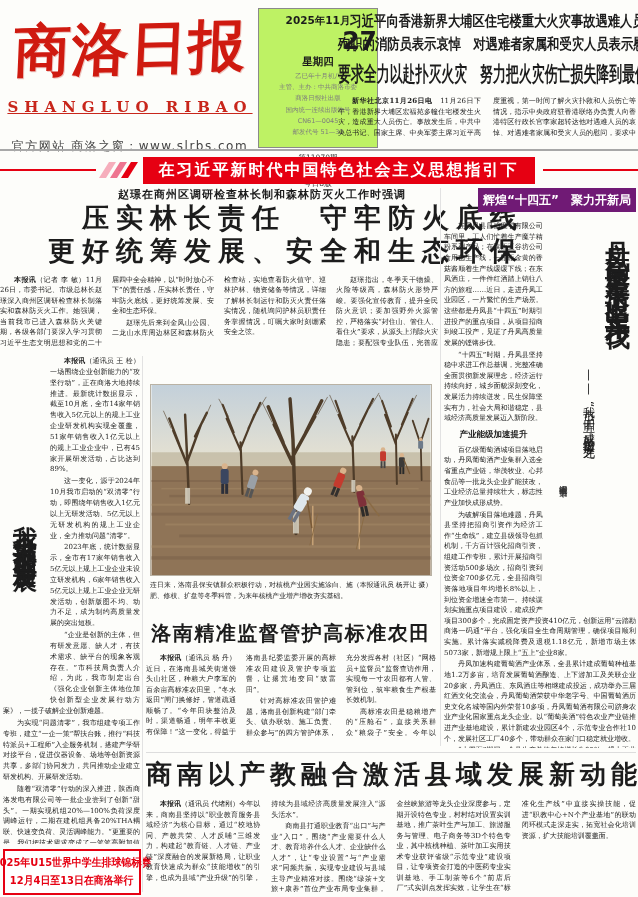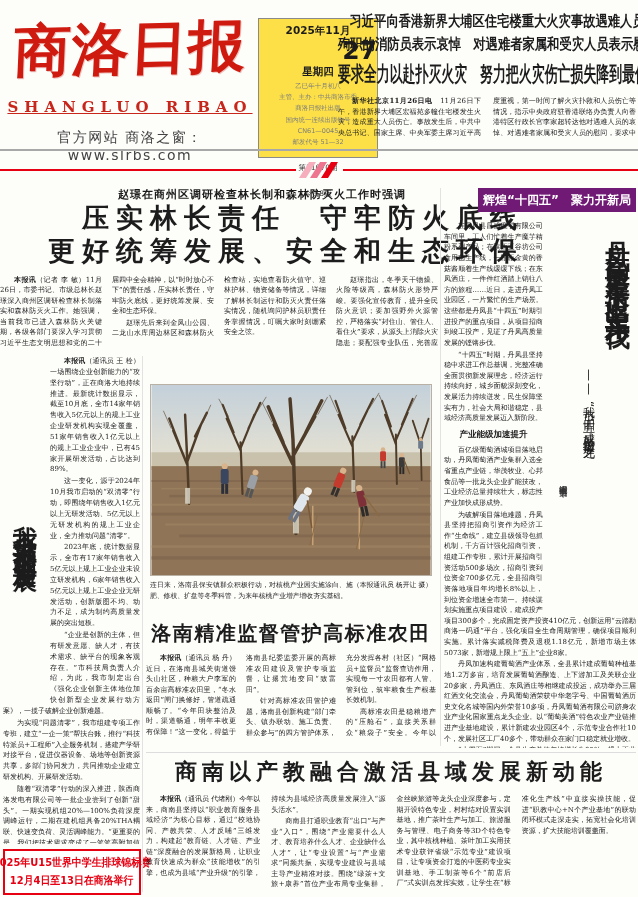--- a/index.html
+++ b/index.html
@@ -10,23 +10,23 @@
   strong{font-weight:bold;}
 
   
   .masthead{position:absolute;left:0;top:0;width:638px;height:149px;}
   .mast-left{position:absolute;left:6px;top:4px;width:248px;text-align:center;}
   .paper-title{font-size:57px;font-weight:bold;color:#cf1a10;line-height:1.55;
                letter-spacing:1px;transform:skewX(-4deg) rotate(-1.5deg);
                text-shadow:1px 1px 0 rgba(190,30,20,.25);}
   .paper-pinyin{font-size:15px;font-weight:bold;color:#c8261b;letter-spacing:6px;margin-top:6px;
                 font-family:"DejaVu Serif",serif;text-decoration:underline;}
-  .paper-site{font-size:14px;color:#444;letter-spacing:1.5px;margin-top:13px;}
-  .date-box{position:absolute;left:258px;top:18px;width:118px;height:138px;border:1px solid #8a8a8a;
-            text-align:center;background:#fde047;}
+  .paper-site{font-size:12px;color:#444;letter-spacing:1.5px;margin-top:22px;}
+  .date-box{position:absolute;left:258px;top:8px;width:118px;height:138px;border:1px solid #8a8a8a;
+            text-align:center;background:#bef264;}
   .db-ym{font-size:10.5px;font-weight:bold;margin-top:5px;}
   .db-day{font-size:25px;font-weight:bold;line-height:1.05;text-align:right;}
   .db-wd{font-size:10.5px;font-weight:bold;margin-top:1px;}
   .db-sm{font-size:6.5px;color:#7d7d7d;margin-top:2.5px;line-height:1.35;}
   .db-md{font-size:7.5px;color:#333;margin-top:16px;line-height:1.4;}
   .xinhua{position:absolute;left:338px;top:10px;width:298px;}
   .xh-l12{font-weight:bold;white-space:nowrap;display:block;transform:scaleX(.82);
           transform-origin:left center;font-size:15px;line-height:1.5;}
   .xh-l1{padding-left:14px;}
   .xh-l3{font-weight:bold;white-space:nowrap;display:inline-block;transform:scaleX(.615);
@@ -71,21 +71,21 @@
 
   
   .luonan{position:absolute;left:146px;top:620px;width:290px;}
   .ln-head{text-align:center;font-weight:bold;font-size:20px;letter-spacing:1.5px;white-space:nowrap;}
   .ln-body{margin-top:6px;height:88px;overflow:hidden;column-count:3;column-gap:10px;column-fill:auto;
            font-size:7px;line-height:1.5;text-align:justify;}
 
   
   .hrule-sn{position:absolute;left:146px;top:752px;width:490px;height:1px;background:#ddd;}
   .shangnan{position:absolute;left:146px;top:757px;width:490px;}
-  .sn-head{text-align:center;font-weight:bold;font-size:22px;letter-spacing:5px;white-space:nowrap;}
+  .sn-head{text-align:center;font-weight:bold;font-size:26px;letter-spacing:5px;white-space:nowrap;}
   .sn-body{margin-top:7px;height:100px;overflow:hidden;column-count:4;column-gap:11px;column-fill:auto;
            font-size:7px;line-height:1.5;text-align:justify;}
 
   
   .danfeng{position:absolute;left:444px;top:188px;width:192px;height:560px;overflow:hidden;}
   .df-label{margin-left:34px;width:158px;height:24px;background:#701a75;color:#fff;font-weight:bold;
             font-size:12px;line-height:24px;text-align:center;white-space:nowrap;}
   .df-content{margin-top:9px;font-size:7px;line-height:1.52;text-align:justify;}
   .df-vert{float:right;writing-mode:vertical-rl;height:392px;margin-left:6px;}
   .df-vh{font-size:25px;font-weight:bold;letter-spacing:7px;}
@@ -136,20 +136,21 @@
   </header>
   <div class="mast-rule"></div>
 
   <div class="banner-row">
     <div class="bline"></div>
     <div class="stripes">
         <i></i>
         <i></i>
         <i></i>
       </div>
+    <div class="banner-box sans">在习近平新时代中国特色社会主义思想指引下</div>
     <div class="bline"></div>
   </div>
 
   <article class="main-article">
     <div class="kicker sans">赵璟在商州区调研检查林长制和森林防灭火工作时强调</div>
     <div class="mh sans">压实林长责任　守牢防火底线</div>
     <div class="mh sans">更好统筹发展、安全和生态环保</div>
     <div class="main-body">
         <p><strong>本报讯</strong>（记者 李 敏）11月26日，市委书记、市级总林长赵璟深入商州区调研检查林长制落实和森林防灭火工作。她强调，当前我市已进入森林防火关键期，各级各部门要深入学习贯彻习近平生态文明思想和党的二十届四中全会精神，以“时时放心不下”的责任感，压实林长责任，守牢防火底线，更好统筹发展、安全和生态环保。</p>
         <p>赵璟先后来到金凤山公园、二龙山水库周边林区和森林防火检查站，实地查看防火值守、巡林护林、物资储备等情况，详细了解林长制运行和防灭火责任落实情况，随机询问护林员职责任务掌握情况，叮嘱大家时刻绷紧安全之弦。</p>

